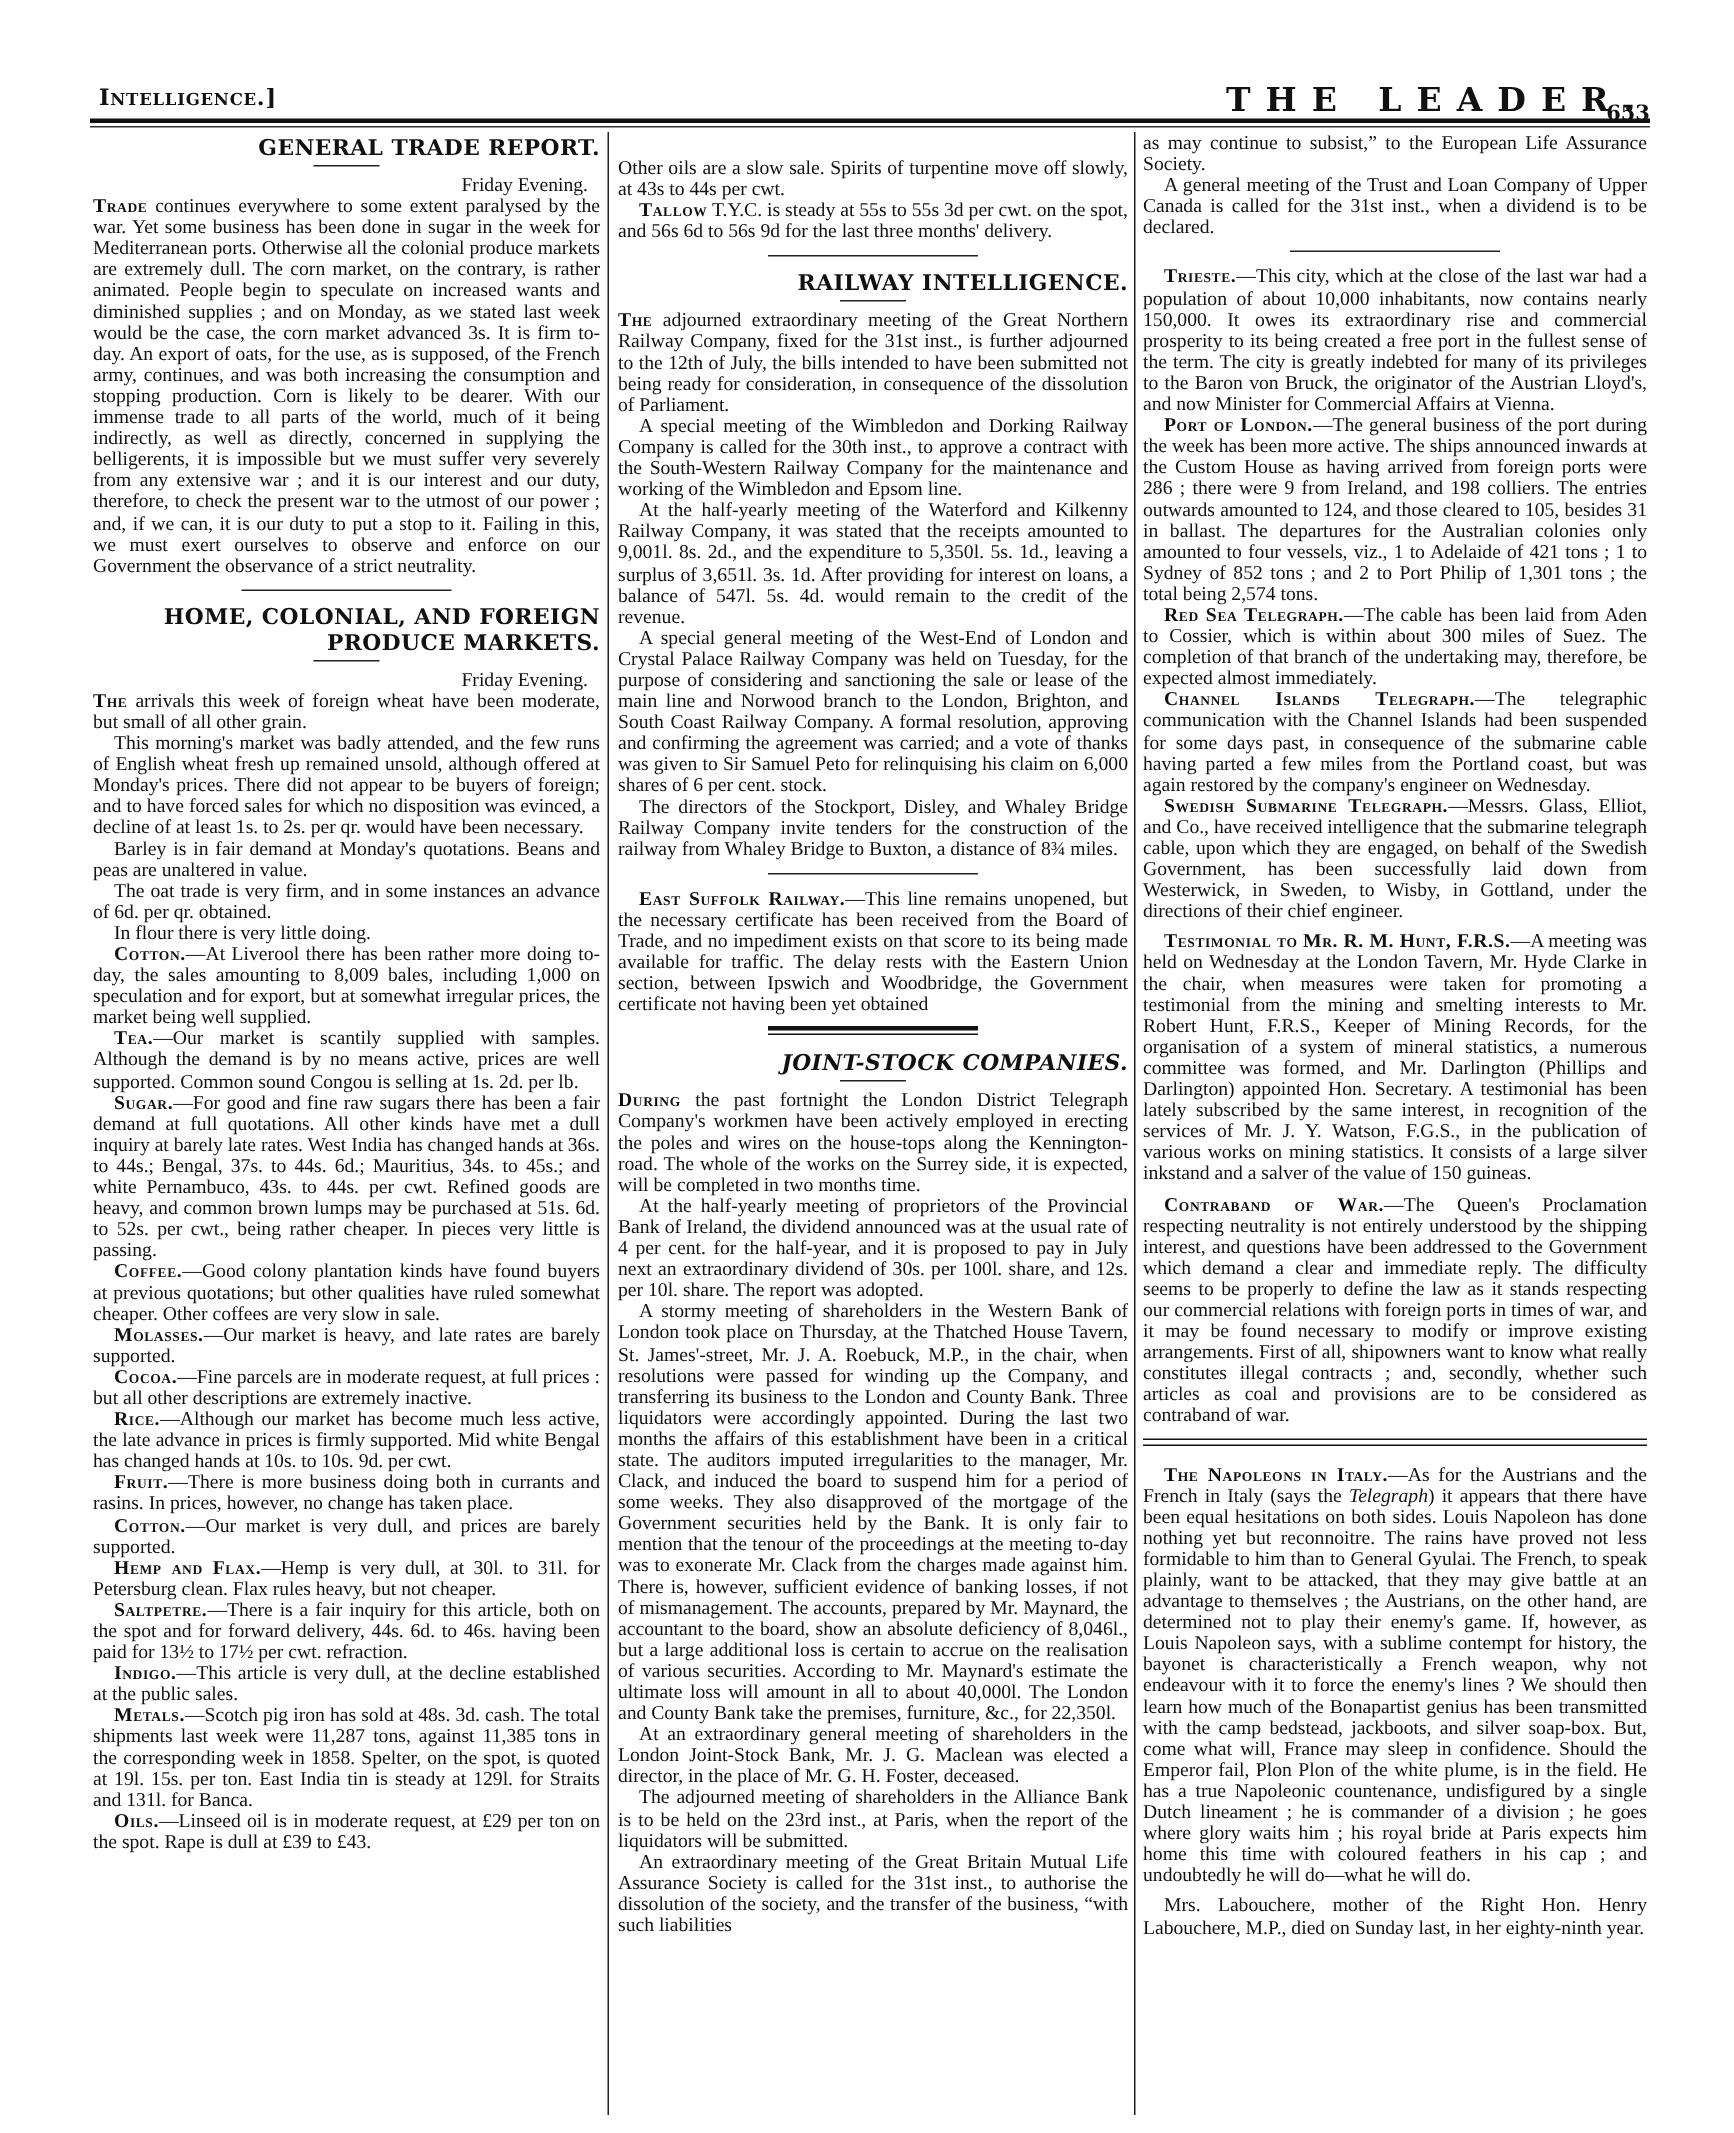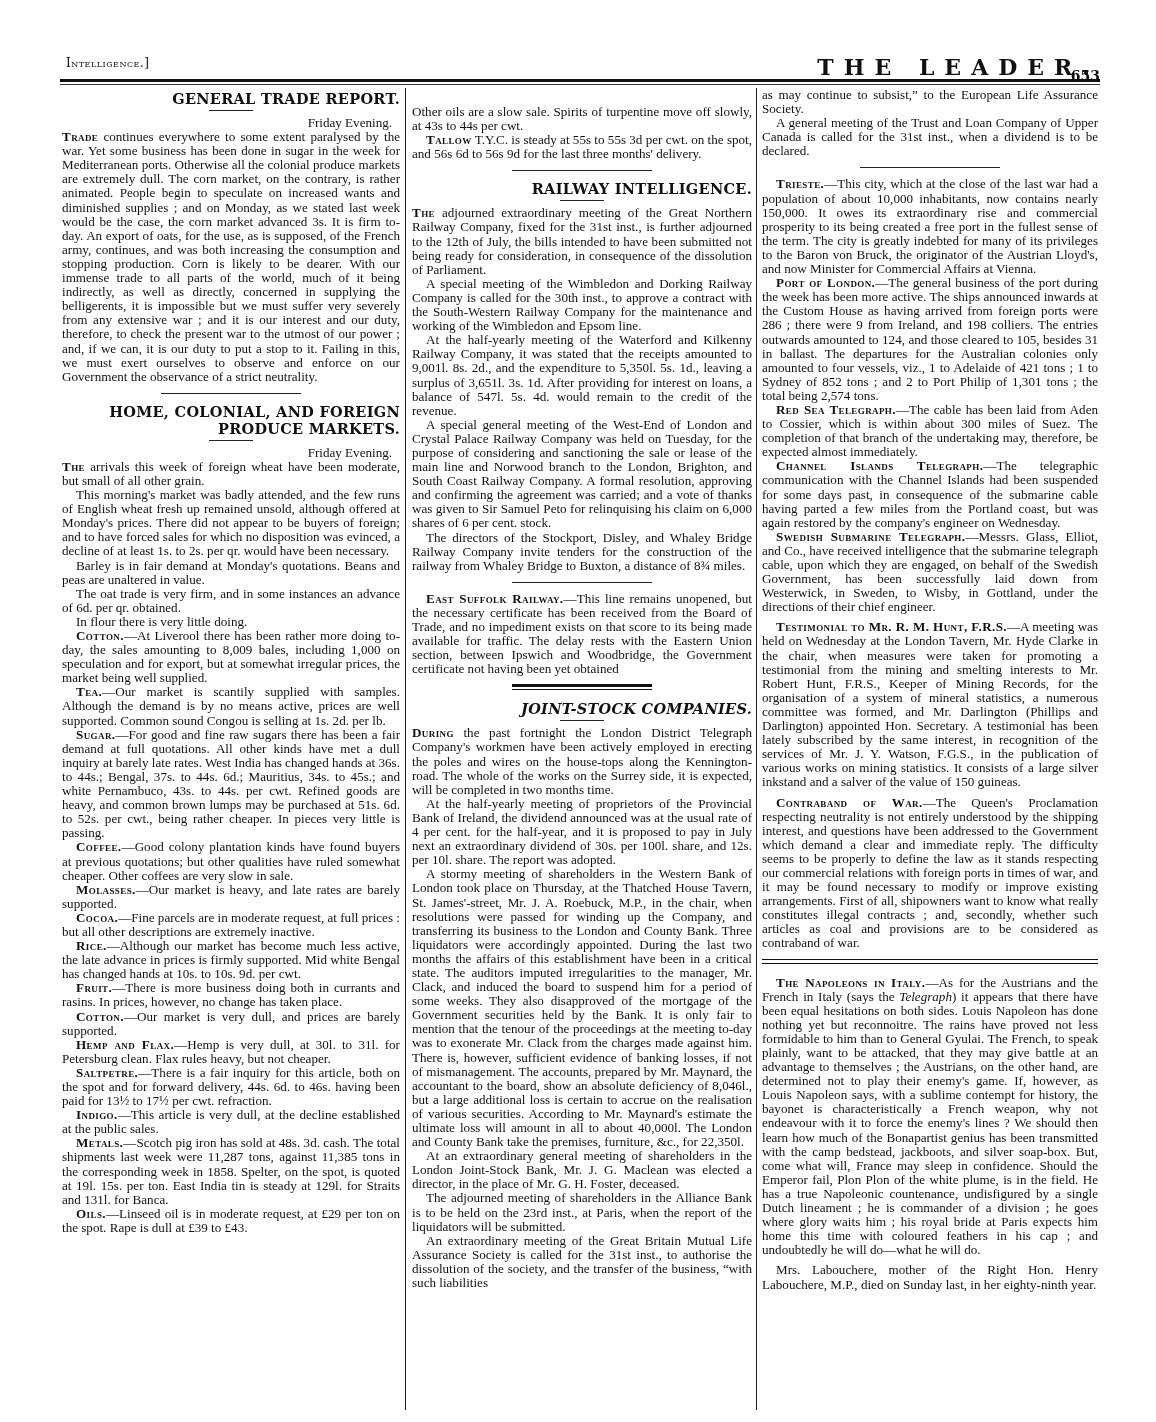--- a/index.html
+++ b/index.html
@@ -1,19 +1,19 @@
 <!DOCTYPE html>
 <html><head>
 <meta charset="utf-8">
 <style>
   html, body { margin: 0; padding: 0; background: #ffffff; }
   body { width: 1156px; height: 1422px; position: relative; overflow: hidden;
          font-family: "DejaVu Serif", "Liberation Serif", serif; color: #111; }
   .masthead { position: absolute; left: 60px; top: 54px; width: 1040px; height: 26px; }
-  .mh-section { position: absolute; left: 6px; top: 2px; font-size: 12px; font-weight: normal;
+  .mh-section { position: absolute; left: 6px; top: 2px; font-size: 15px; font-weight: bold;
                 font-variant: small-caps; letter-spacing: 0.5px; }
   .mh-title { position: absolute; left: 0; right: 0; top: 0; text-align: right;
               font-size: 22px; font-weight: bold; letter-spacing: 10px; }
   .mh-page { position: absolute; right: 0; top: 14px; font-size: 14px; font-weight: bold; }
   .rule-thick { position: absolute; left: 60px; width: 1040px; top: 79px; height: 3px; background: #111; }
   .rule-thin { position: absolute; left: 60px; width: 1040px; top: 84px; height: 1px; background: #333; }
 
   .col { position: absolute; top: 88px; font-family: "Liberation Serif", "DejaVu Serif", serif;
          font-size: 13.1px; line-height: 14.1px; text-align: justify; }
   .col-left { left: 62px; width: 338px; }

